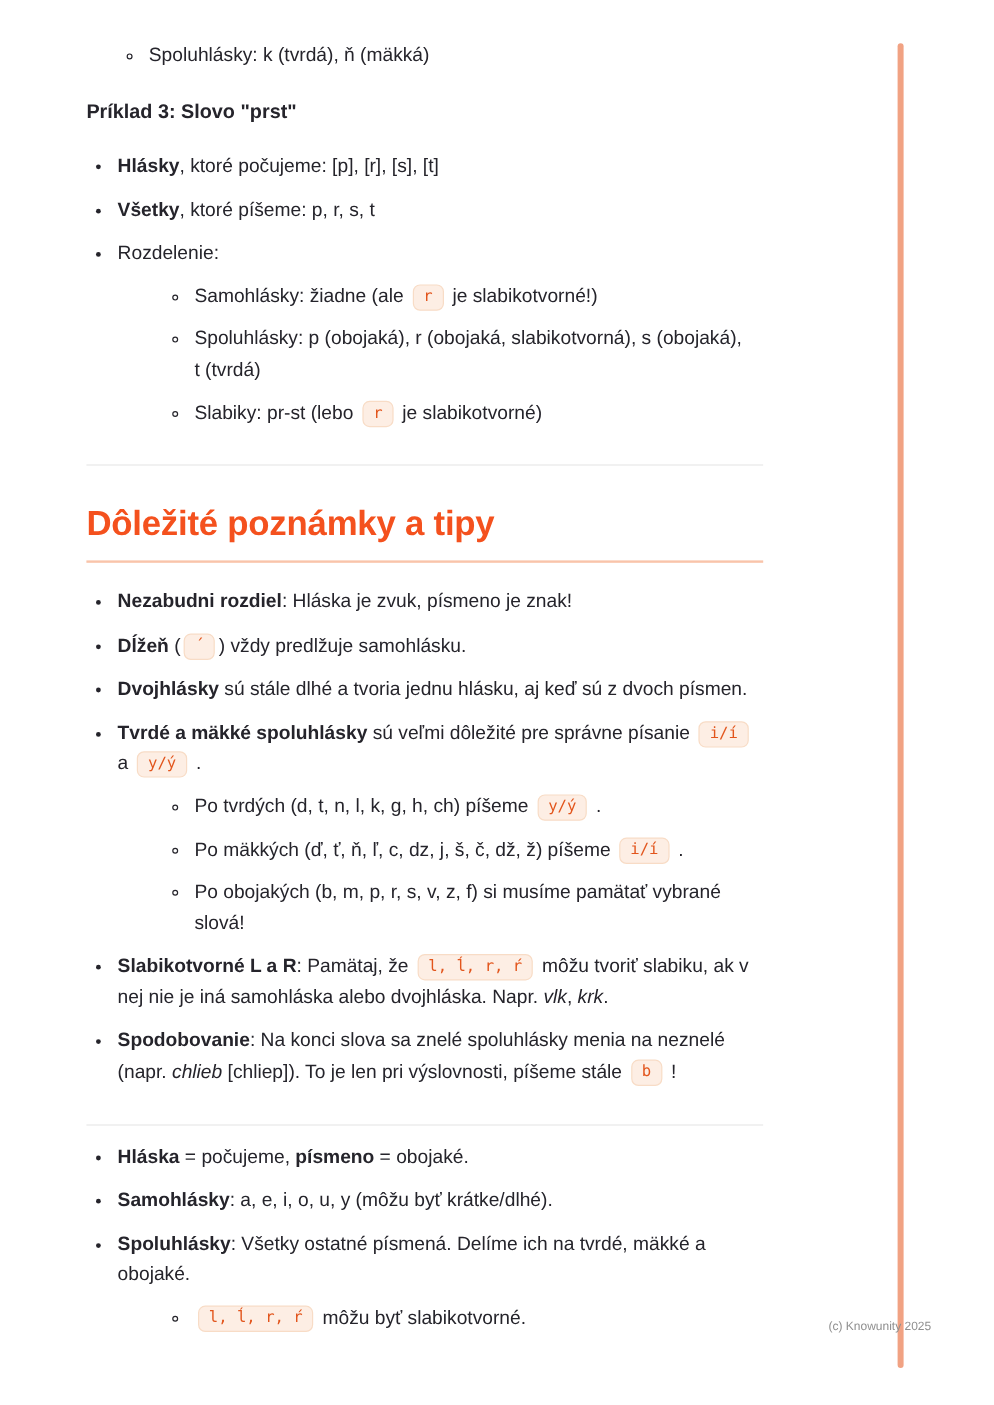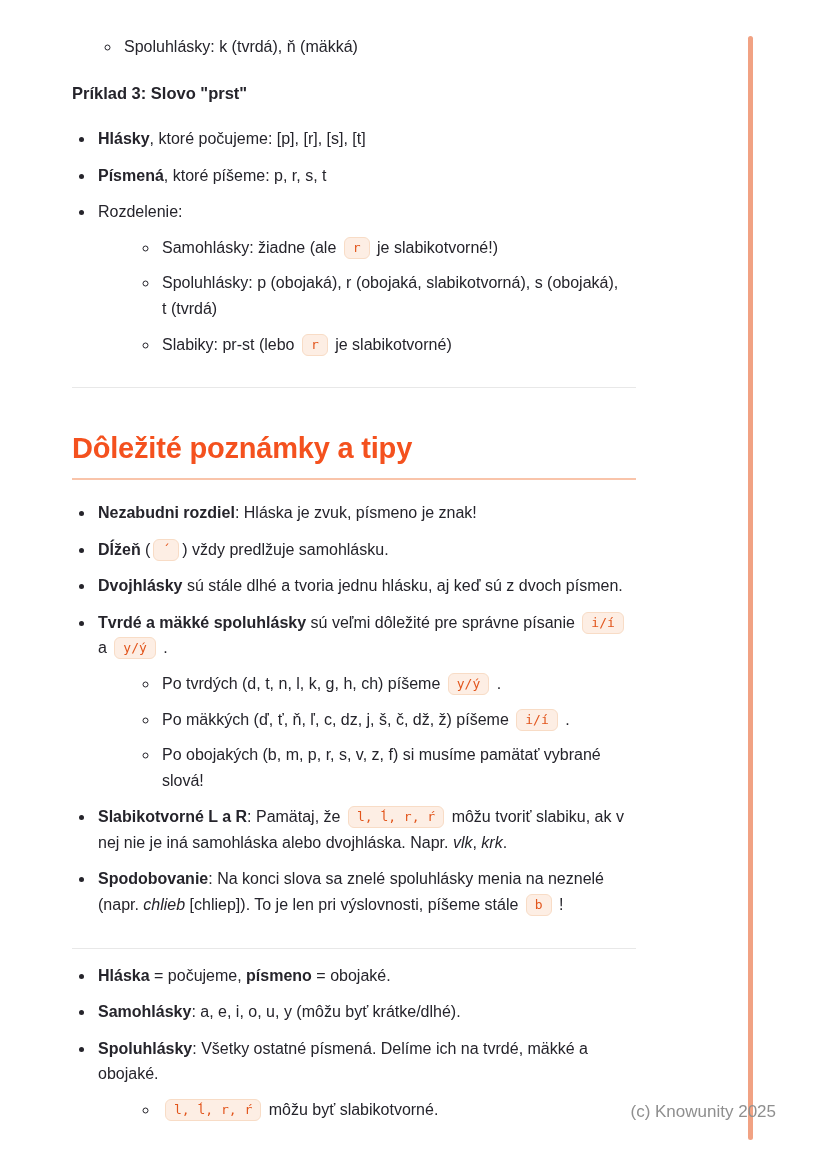--- a/index.html
+++ b/index.html
@@ -87,30 +87,30 @@
     border-top: 1px solid var(--divider, #e8e8e8);
     margin: 30px 0 0;
   }
 
   h2.section {
     color: var(--accent, #f4511e);
     font-size: 29px;
     line-height: 1.2;
     font-weight: 700;
     letter-spacing: -0.2px;
-    margin: 43px 0 20px;
+    margin: 32px 0 20px;
     padding-bottom: 12px;
     border-bottom: 2px solid var(--heading-underline, #f9c4aa);
   }
 
   .footer {
     position: absolute;
     top: 1098px;
     right: 52px;
-    font-size: 17px;
+    font-size: 10px;
     color: var(--footer-text, #8f8f8f);
   }
 </style>
 </head>
 <body>
 
 <div class="page">
   <div class="edge-bar"></div>
 
   <div class="content">
@@ -118,21 +118,21 @@
     <ul class="l2 top-sub">
       <li>
         <span>Spoluhlásky: k (tvrdá), ň (mäkká)</span>
       </li>
     </ul>
 
     <p class="bold-heading">Príklad 3: Slovo "prst"</p>
 
     <ul class="l1">
       <li><span class="b">Hlásky</span><span>, ktoré počujeme: [p], [r], [s], [t]</span></li>
-      <li><span class="b">Písmená</span><span>, ktoré píšeme: p, r, s, t</span></li>
+      <li><span class="b">Všetky</span><span>, ktoré píšeme: p, r, s, t</span></li>
       <li>
         <span>Rozdelenie:</span>
         <ul class="l2">
           <li><span>Samohlásky: žiadne (ale </span><code class="chip">r</code><span> je slabikotvorné!)</span></li>
           <li><span>Spoluhlásky: p (obojaká), r (obojaká, slabikotvorná), s (obojaká), t (tvrdá)</span></li>
           <li><span>Slabiky: pr-st (lebo </span><code class="chip">r</code><span> je slabikotvorné)</span></li>
         </ul>
       </li>
     </ul>
 

